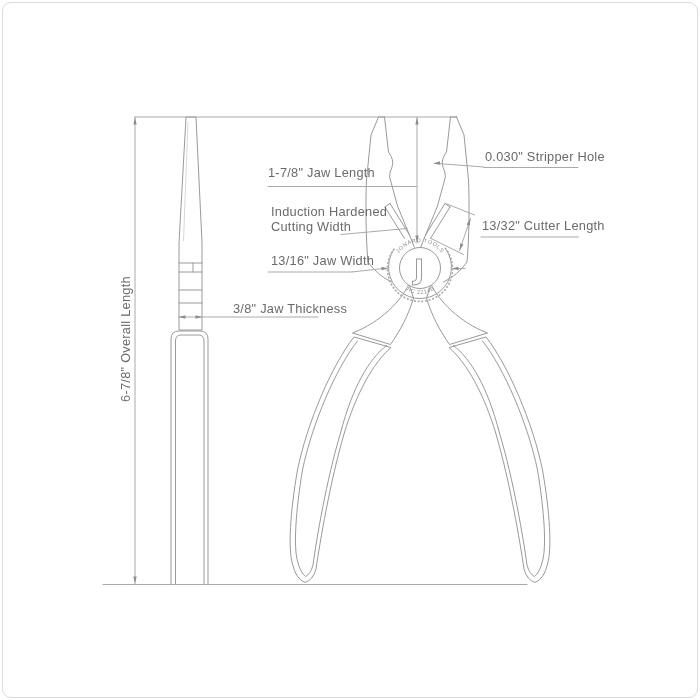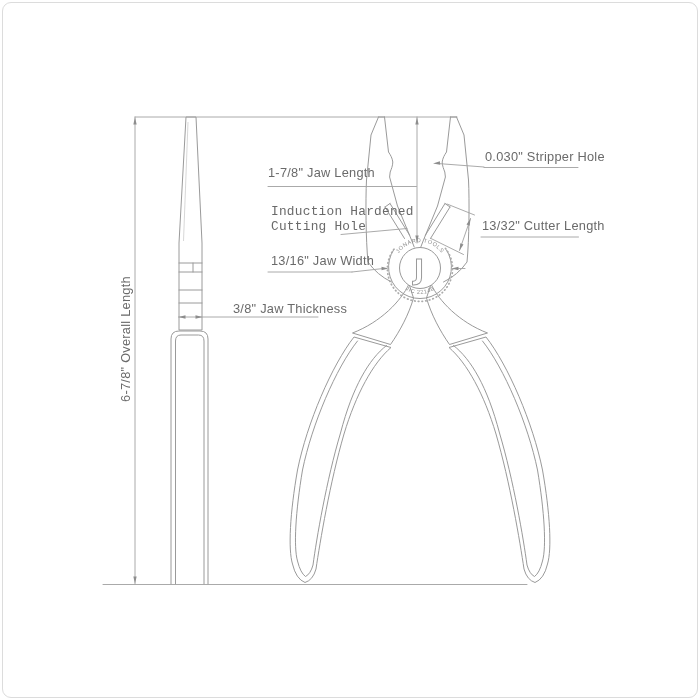--- a/index.html
+++ b/index.html
@@ -5,21 +5,21 @@
   html,body{margin:0;padding:0;background:#fff;}
   #canvas{position:relative;width:700px;height:700px;background:#ffffff;overflow:hidden;
           font-family:"Liberation Sans",sans-serif;}
   #frame{position:absolute;left:2px;top:2px;right:2px;bottom:2px;border:1px solid #dcdcdc;
          border-radius:9px;pointer-events:none;}
   svg{position:absolute;left:0;top:0;}
   .lbl{position:absolute;font-size:12.8px;letter-spacing:.25px;color:#6a6a6a;white-space:nowrap;line-height:1.16;}
   #lbl-overall{left:126px;top:339px;transform:translate(-50%,-50%) rotate(-90deg);}
   #lbl-jawlength{left:268px;top:166px;}
   #lbl-stripper{left:485px;top:150px;}
-  #lbl-induction{left:271px;top:205px;font-family:Liberation Mono, monospace;}
+  #lbl-induction{left:271px;top:205px;}
   #lbl-cutter{left:482px;top:219px;}
   #lbl-width{left:271px;top:254px;}
   #lbl-thickness{left:233px;top:302px;}
   .outline{stroke:#9a9a9a;stroke-width:1;fill:none;stroke-linecap:round;stroke-linejoin:round;}
   .fillwhite{fill:#ffffff;stroke:none;}
   .part{stroke:#9a9a9a;stroke-width:1;fill:#ffffff;stroke-linejoin:round;}
   .dim{stroke:#a0a0a0;stroke-width:.9;fill:none;stroke-linecap:round;}
   .arrow{fill:#8d8d8d;stroke:none;}
   .faint{stroke:#c6c6c6;stroke-width:.7;fill:none;}
   .arcTxt{font-family:"Liberation Sans",sans-serif;font-size:5.6px;letter-spacing:.6px;fill:#8f8f8f;}
@@ -128,20 +128,20 @@
         <path class="arrow" transform="translate(459.5,250.5) rotate(200)" d="M0,0 L-1.7,7 L1.7,7 Z"></path>
       </g>
     </g>
   </svg>
 
   <div class="lbl" id="lbl-overall">6-7/8" Overall Length</div>
   <div class="lbl" id="lbl-jawlength">1-7/8" Jaw Length</div>
   <div class="lbl" id="lbl-stripper">0.030" Stripper Hole</div>
   <div class="lbl" id="lbl-induction">
     <div>Induction Hardened</div>
-    <div>Cutting Hole</div>
+    <div>Cutting Width</div>
   </div>
   <div class="lbl" id="lbl-cutter">13/32" Cutter Length</div>
   <div class="lbl" id="lbl-width">13/16" Jaw Width</div>
   <div class="lbl" id="lbl-thickness">3/8" Jaw Thickness</div>
 
   <div id="frame"></div>
 </div>
 
 </body></html>

